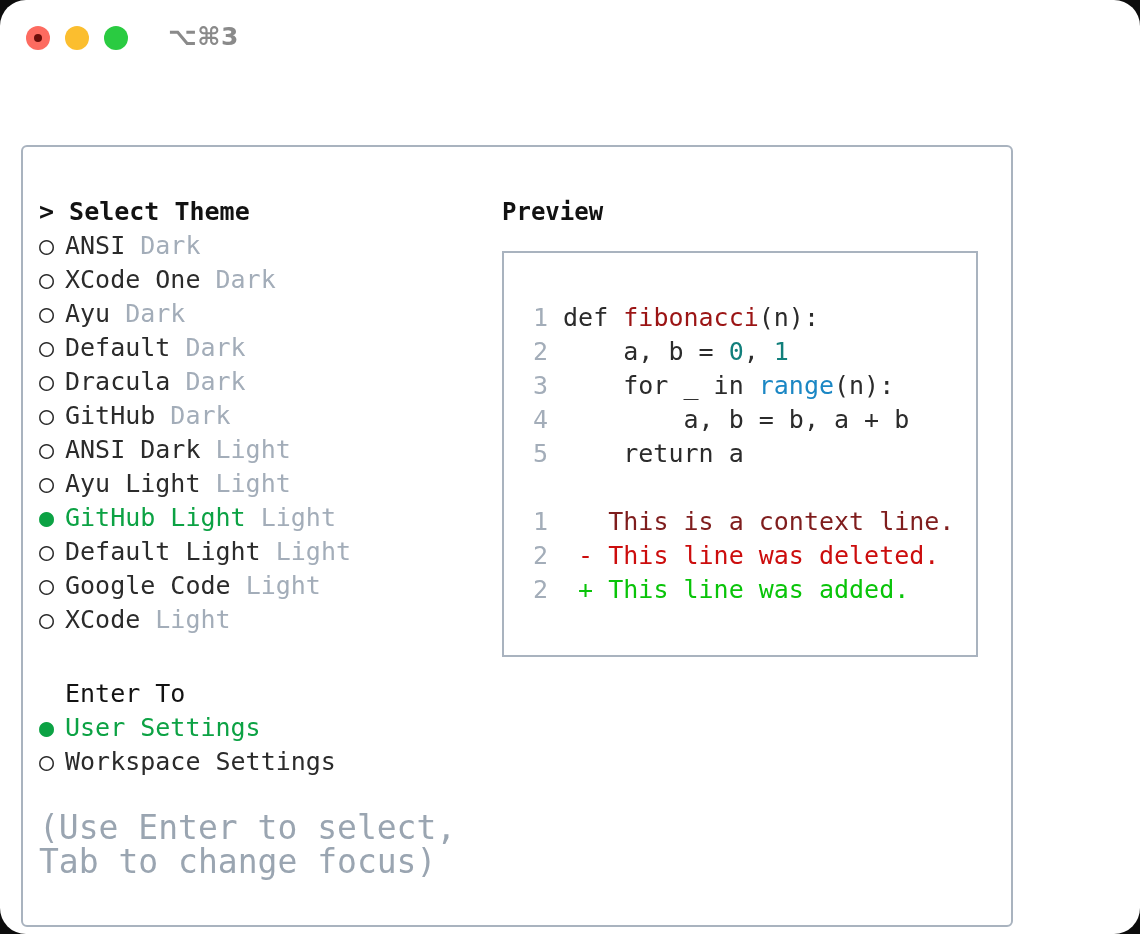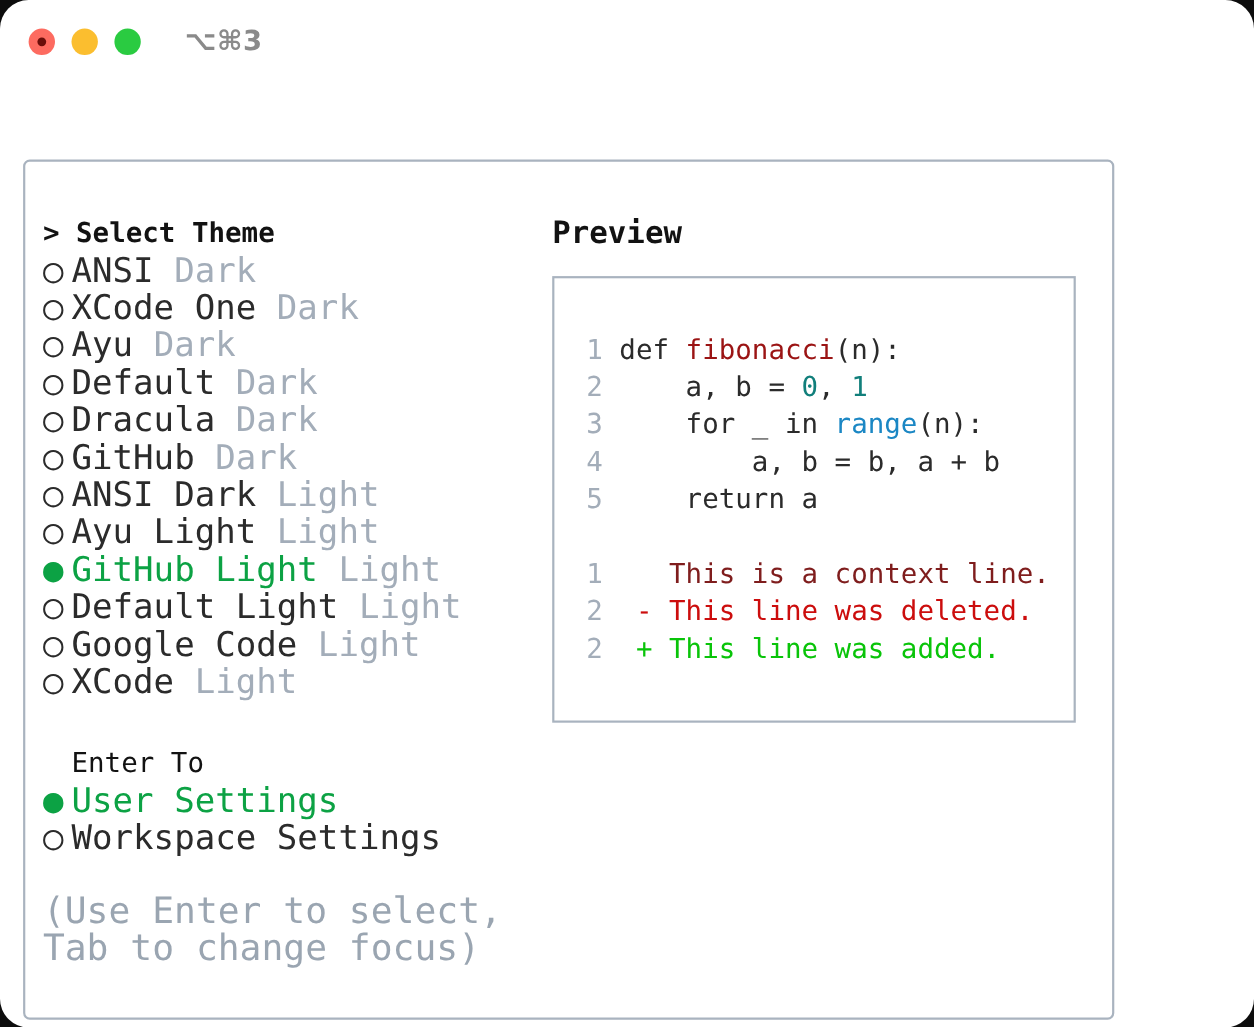--- a/index.html
+++ b/index.html
@@ -98,21 +98,21 @@
     width: 450px;
   }
   .heading {
     font-size: 25px;
     font-weight: bold;
     color: #121212;
     line-height: 34px;
     white-space: pre;
   }
   .theme-row, .apply-row {
-    font-size: 31px;
+    font-size: 25px;
     line-height: 34px;
     color: #2b2b2b;
     white-space: pre;
     display: block;
   }
   .marker {
     display: inline-block;
     width: 26px;
     color: #2b2b2b;
   }
@@ -144,21 +144,21 @@
   }
 
   
   .right-col {
     position: absolute;
     left: 479px;
     top: 48px;
     width: 500px;
   }
   .preview-title {
-    font-size: 28px;
+    font-size: 24px;
     font-weight: bold;
     color: #121212;
     line-height: 34px;
   }
   .preview-box {
     margin-top: 22px;
     width: 476px;
     height: 406px;
     border: 2px solid #a9b3bf;
     box-sizing: border-box;

